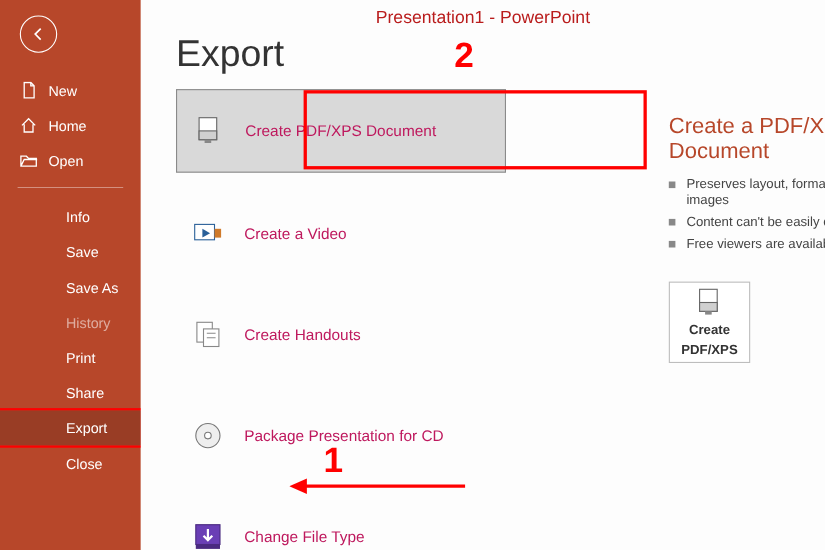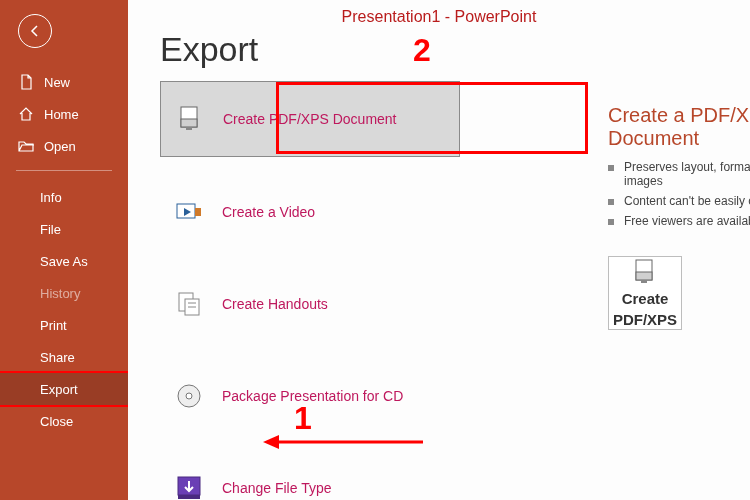--- a/index.html
+++ b/index.html
@@ -39,21 +39,21 @@
     cursor: pointer;
   }
   .sidebar-item {
     display: flex;
     align-items: center;
     padding: 6px 10px 6px 18px;
     cursor: pointer;
     height: 20px;
     gap: 10px;
   }
-  .sidebar-item.iconless { padding-left: 40px; }
+  .sidebar-item.iconless { padding-left: 60px; }
   .sidebar-item .label { white-space: nowrap; }
   .sidebar-sep {
     border-top: 1px solid rgba(255,255,255,0.4);
     margin: 8px 16px 10px 16px;
   }
   .sidebar-item.dim { color: rgba(255,255,255,0.55); }
   .sidebar-item.selected {
     background: #993D25;
     outline: 2px solid #ff0000;
     outline-offset: 0;
@@ -172,21 +172,21 @@
   .create-btn {
     margin-top: 28px;
     width: 72px;
     height: 72px;
     border:1px solid #bdbdbd;
     display:flex;
     flex-direction:column;
     align-items:center;
     justify-content:center;
     gap:4px;
-    font-size:15px;
+    font-size:12px;
     font-weight:600;
     color:#333;
     text-align:center;
     cursor:pointer;
     background:#fff;
   }
 </style>
 </head>
 <body>
 
@@ -225,21 +225,21 @@
       </span>
       <span class="label">Open</span>
     </div>
 
     <div class="sidebar-sep"></div>
 
     <div class="sidebar-item iconless">
       <span class="label">Info</span>
     </div>
     <div class="sidebar-item iconless">
-      <span class="label">File</span>
+      <span class="label">Save</span>
     </div>
     <div class="sidebar-item iconless">
       <span class="label">Save As</span>
     </div>
     <div class="sidebar-item iconless dim">
       <span class="label">History</span>
     </div>
     <div class="sidebar-item iconless">
       <span class="label">Print</span>
     </div>

